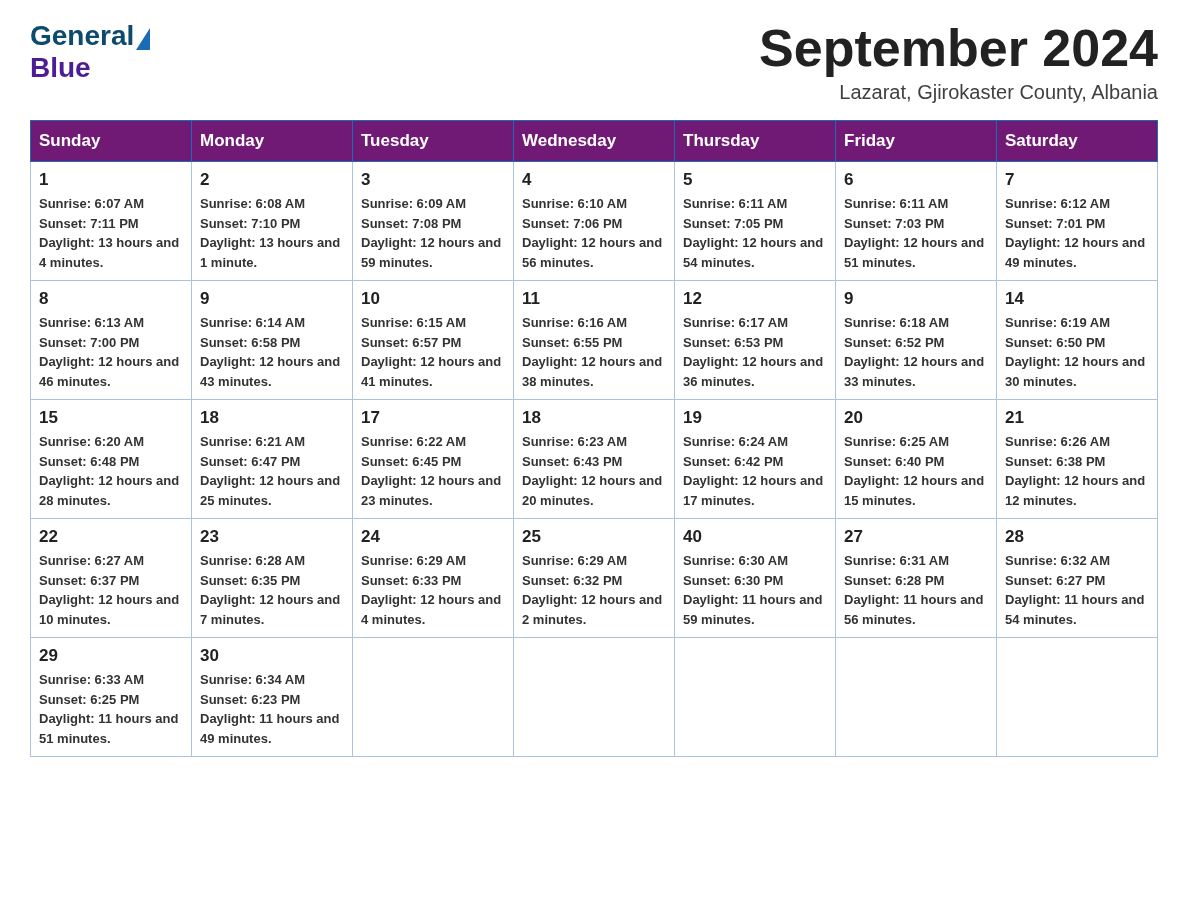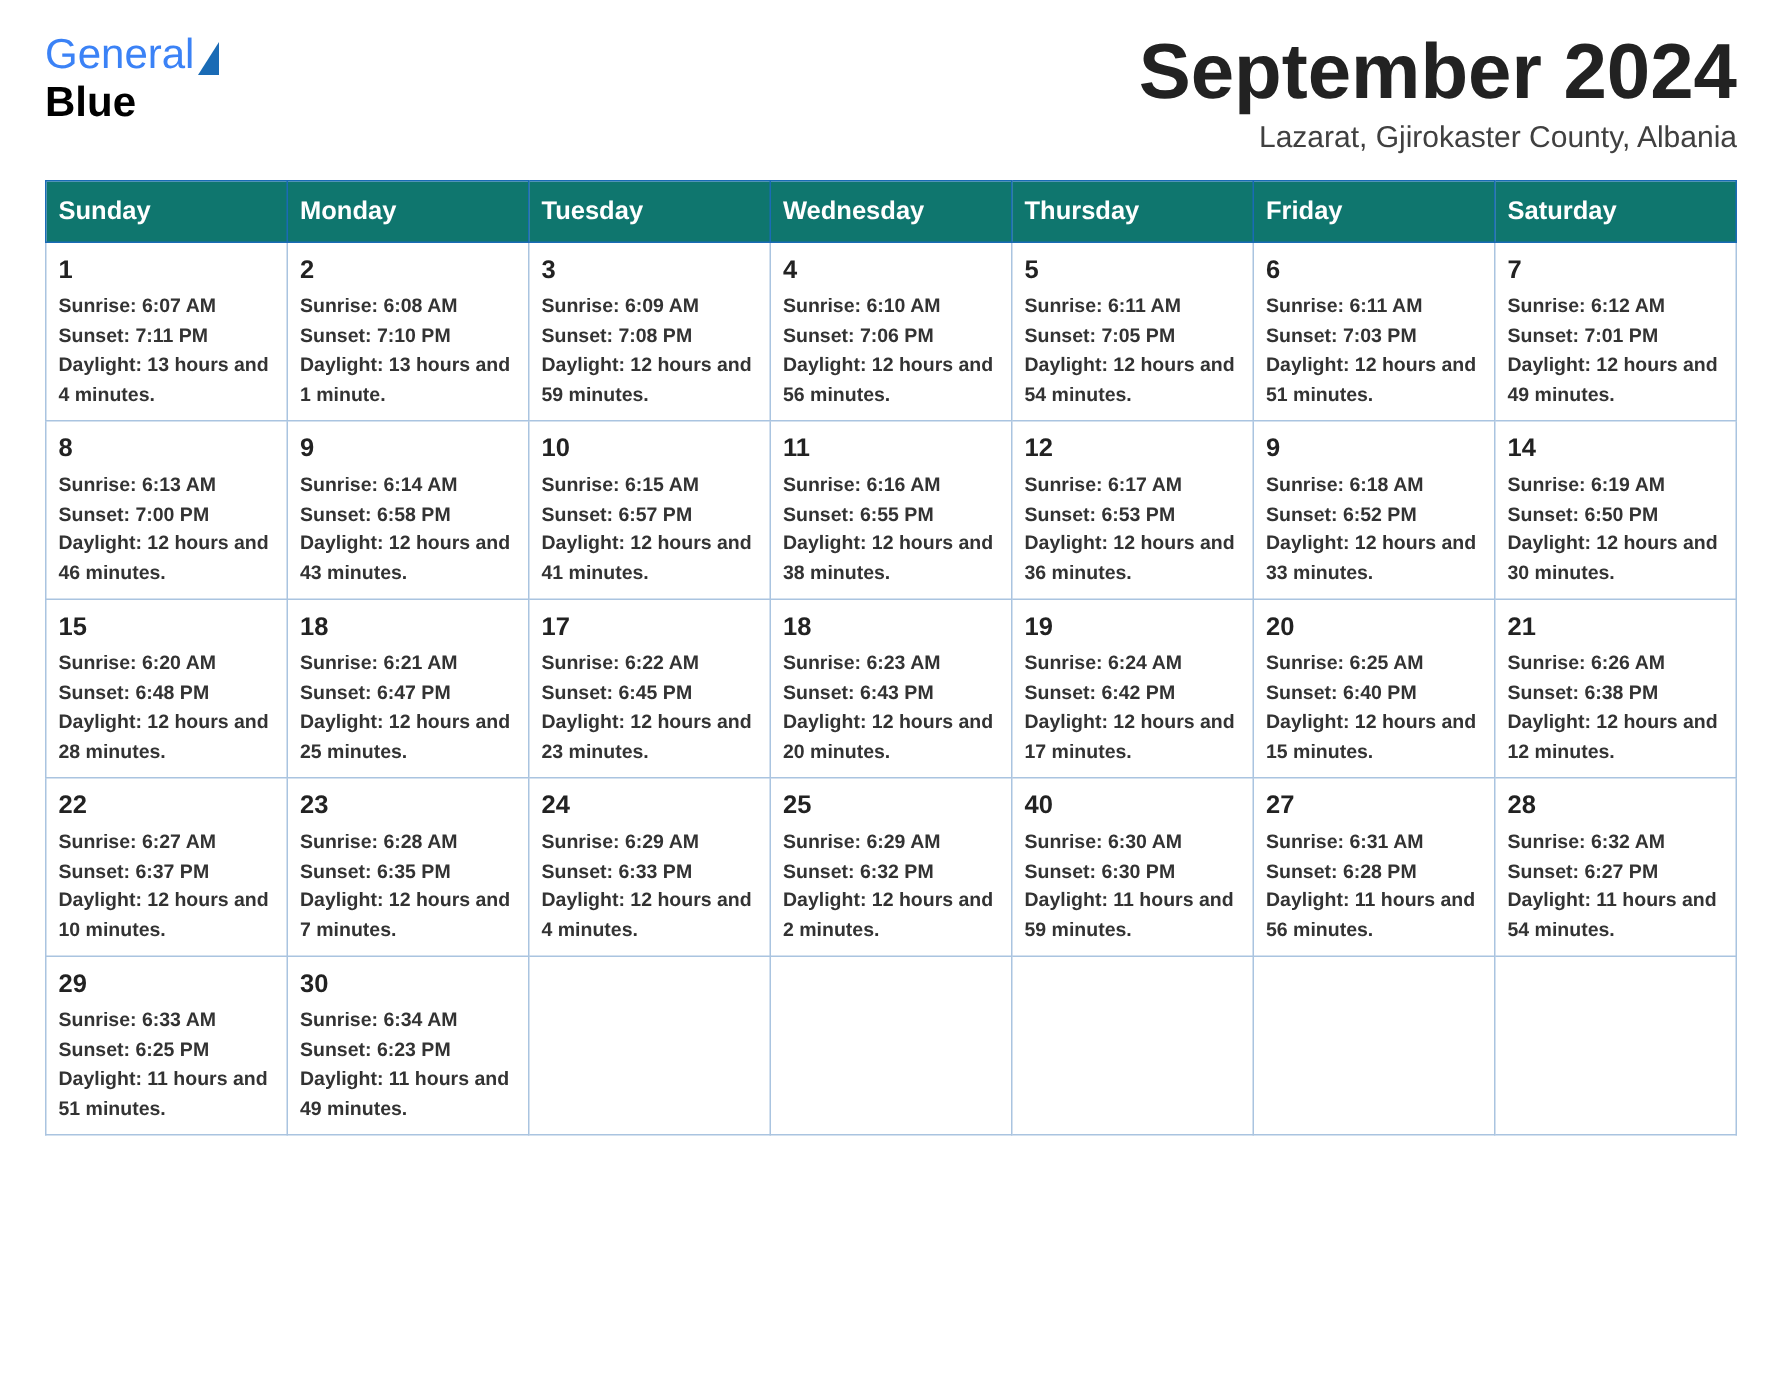--- a/index.html
+++ b/index.html
@@ -11,27 +11,27 @@
       padding: 20px 30px;
     }
     .header {
       display: flex;
       justify-content: space-between;
       align-items: flex-start;
       margin-bottom: 16px;
     }
     .logo-text-general {
       font-size: 28px;
-      font-weight: normal;
-      color: #3b82f6;
+      font-weight: bold;
+      color: #0c4a6e;
     }
     .logo-text-blue {
       font-size: 28px;
       font-weight: bold;
-      color: #000000;
+      color: #4c1d95;
     }
     .logo-triangle {
       width: 0;
       height: 0;
       border-left: 14px solid transparent;
       border-right: 0px solid transparent;
       border-bottom: 22px solid #1a6bb5;
       margin-left: 2px;
       margin-top: 6px;
     }
@@ -48,21 +48,21 @@
       font-size: 20px;
       color: #404040;
       margin-top: 4px;
     }
     .calendar {
       width: 100%;
       border-collapse: collapse;
       border: 1px solid #1a6bb5;
     }
     .calendar th {
-      background-color: #0f766e;
+      background-color: #701a75;
       color: #fff;
       font-size: 17px;
       font-weight: bold;
       padding: 10px 8px;
       text-align: left;
       border: 1px solid #1a6bb5;
     }
     .calendar td {
       vertical-align: top;
       padding: 8px 8px;

